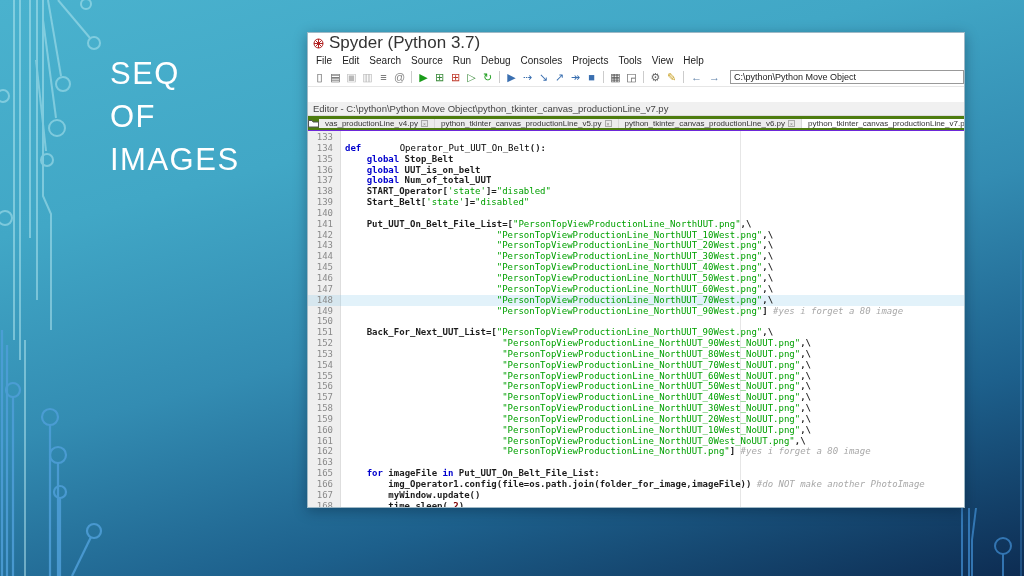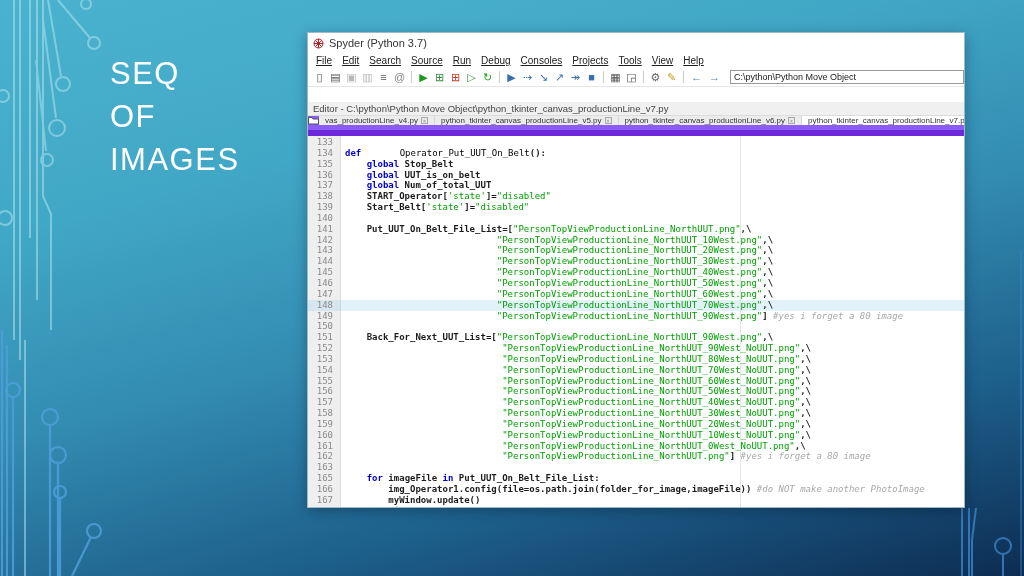--- a/index.html
+++ b/index.html
@@ -7,32 +7,32 @@
     background:linear-gradient(165deg,#4ab2ce 0%,#41a7c6 28%,#338cb2 52%,#1d608c 76%,#0d2c52 100%);
     font-family:"Liberation Sans",sans-serif;}
   .circuit{position:absolute;left:0;top:0;width:1024px;height:576px;}
   .slide-title{position:absolute;left:110px;top:52px;color:#ffffff;font-size:31px;
     line-height:43px;font-weight:400;letter-spacing:1.5px;}
   
   .window{position:absolute;left:307px;top:32px;width:658px;height:476px;background:#fff;
     border:1px solid #9fb9c6;box-shadow:0 3px 12px rgba(0,20,40,.35);
     display:flex;flex-direction:column;overflow:hidden;box-sizing:border-box;}
   .titlebar{height:20px;flex:0 0 auto;display:flex;align-items:center;gap:5px;padding-left:5px;background:#fff;}
-  .title-text{font-size:11px;color:#333;text-align:center;}
-  .menubar{height:15px;flex:0 0 auto;display:flex;align-items:center;padding-left:3px;font-size:10px;color:#222;text-decoration:underline;}
+  .title-text{font-size:17px;color:#333;text-align:center;}
+  .menubar{height:15px;flex:0 0 auto;display:flex;align-items:center;padding-left:3px;font-size:10px;color:#222;}
   .menu-item{padding:0 5px;}
   .toolbar{height:18px;flex:0 0 auto;display:flex;align-items:center;padding-left:4px;gap:1px;border-bottom:1px solid #e6e6e6;}
   .tbtn{font-size:11px;width:15px;text-align:center;line-height:16px;}
   .tsep{width:1px;height:12px;background:#ccc;margin:0 3px;}
   .nav-arrow{font-size:11px;color:#5a7ea6;padding:0 3px;}
   .path-input{width:250px;height:12px;font-size:9px;border:1px solid #999;padding:0 3px;margin-left:6px;
     font-family:"Liberation Sans",sans-serif;color:#222;}
   .editorbar{height:13px;flex:0 0 auto;background:#f0f0f0;border-bottom:1px solid #dcdcdc;
     font-size:9.5px;color:#444;display:flex;align-items:center;padding-left:5px;margin-top:15px;}
-  .tabbar{height:14px;flex:0 0 auto;background:#8b5cf6;display:flex;align-items:flex-start;border-bottom:6px solid #6d28d9;}
+  .tabbar{height:14px;flex:0 0 auto;background:#4d7c0f;display:flex;align-items:center;border-bottom:1px solid #6d28d9;}
   .browse-tabs{width:17px;display:flex;align-items:center;justify-content:center;}
   .tab{display:flex;align-items:center;gap:3px;padding:0 6px;font-size:8px;color:#333;
     border-right:1px solid #d8d8d8;background:#ececec;white-space:nowrap;}
   .tab.active{background:#fff;}
   .tab-close{width:7px;height:7px;border:1px solid #aaa;background:#e8e8e8;font-size:5px;line-height:6px;
     text-align:center;color:#888;box-sizing:border-box;}
   
   .code-area{flex:1;position:relative;overflow:hidden;padding-top:1px;
     background:linear-gradient(to right,#efefef 32px,#dedede 32px,#dedede 33px,#ffffff 33px);
     font-family:"DejaVu Sans Mono",monospace;font-size:9px;}

